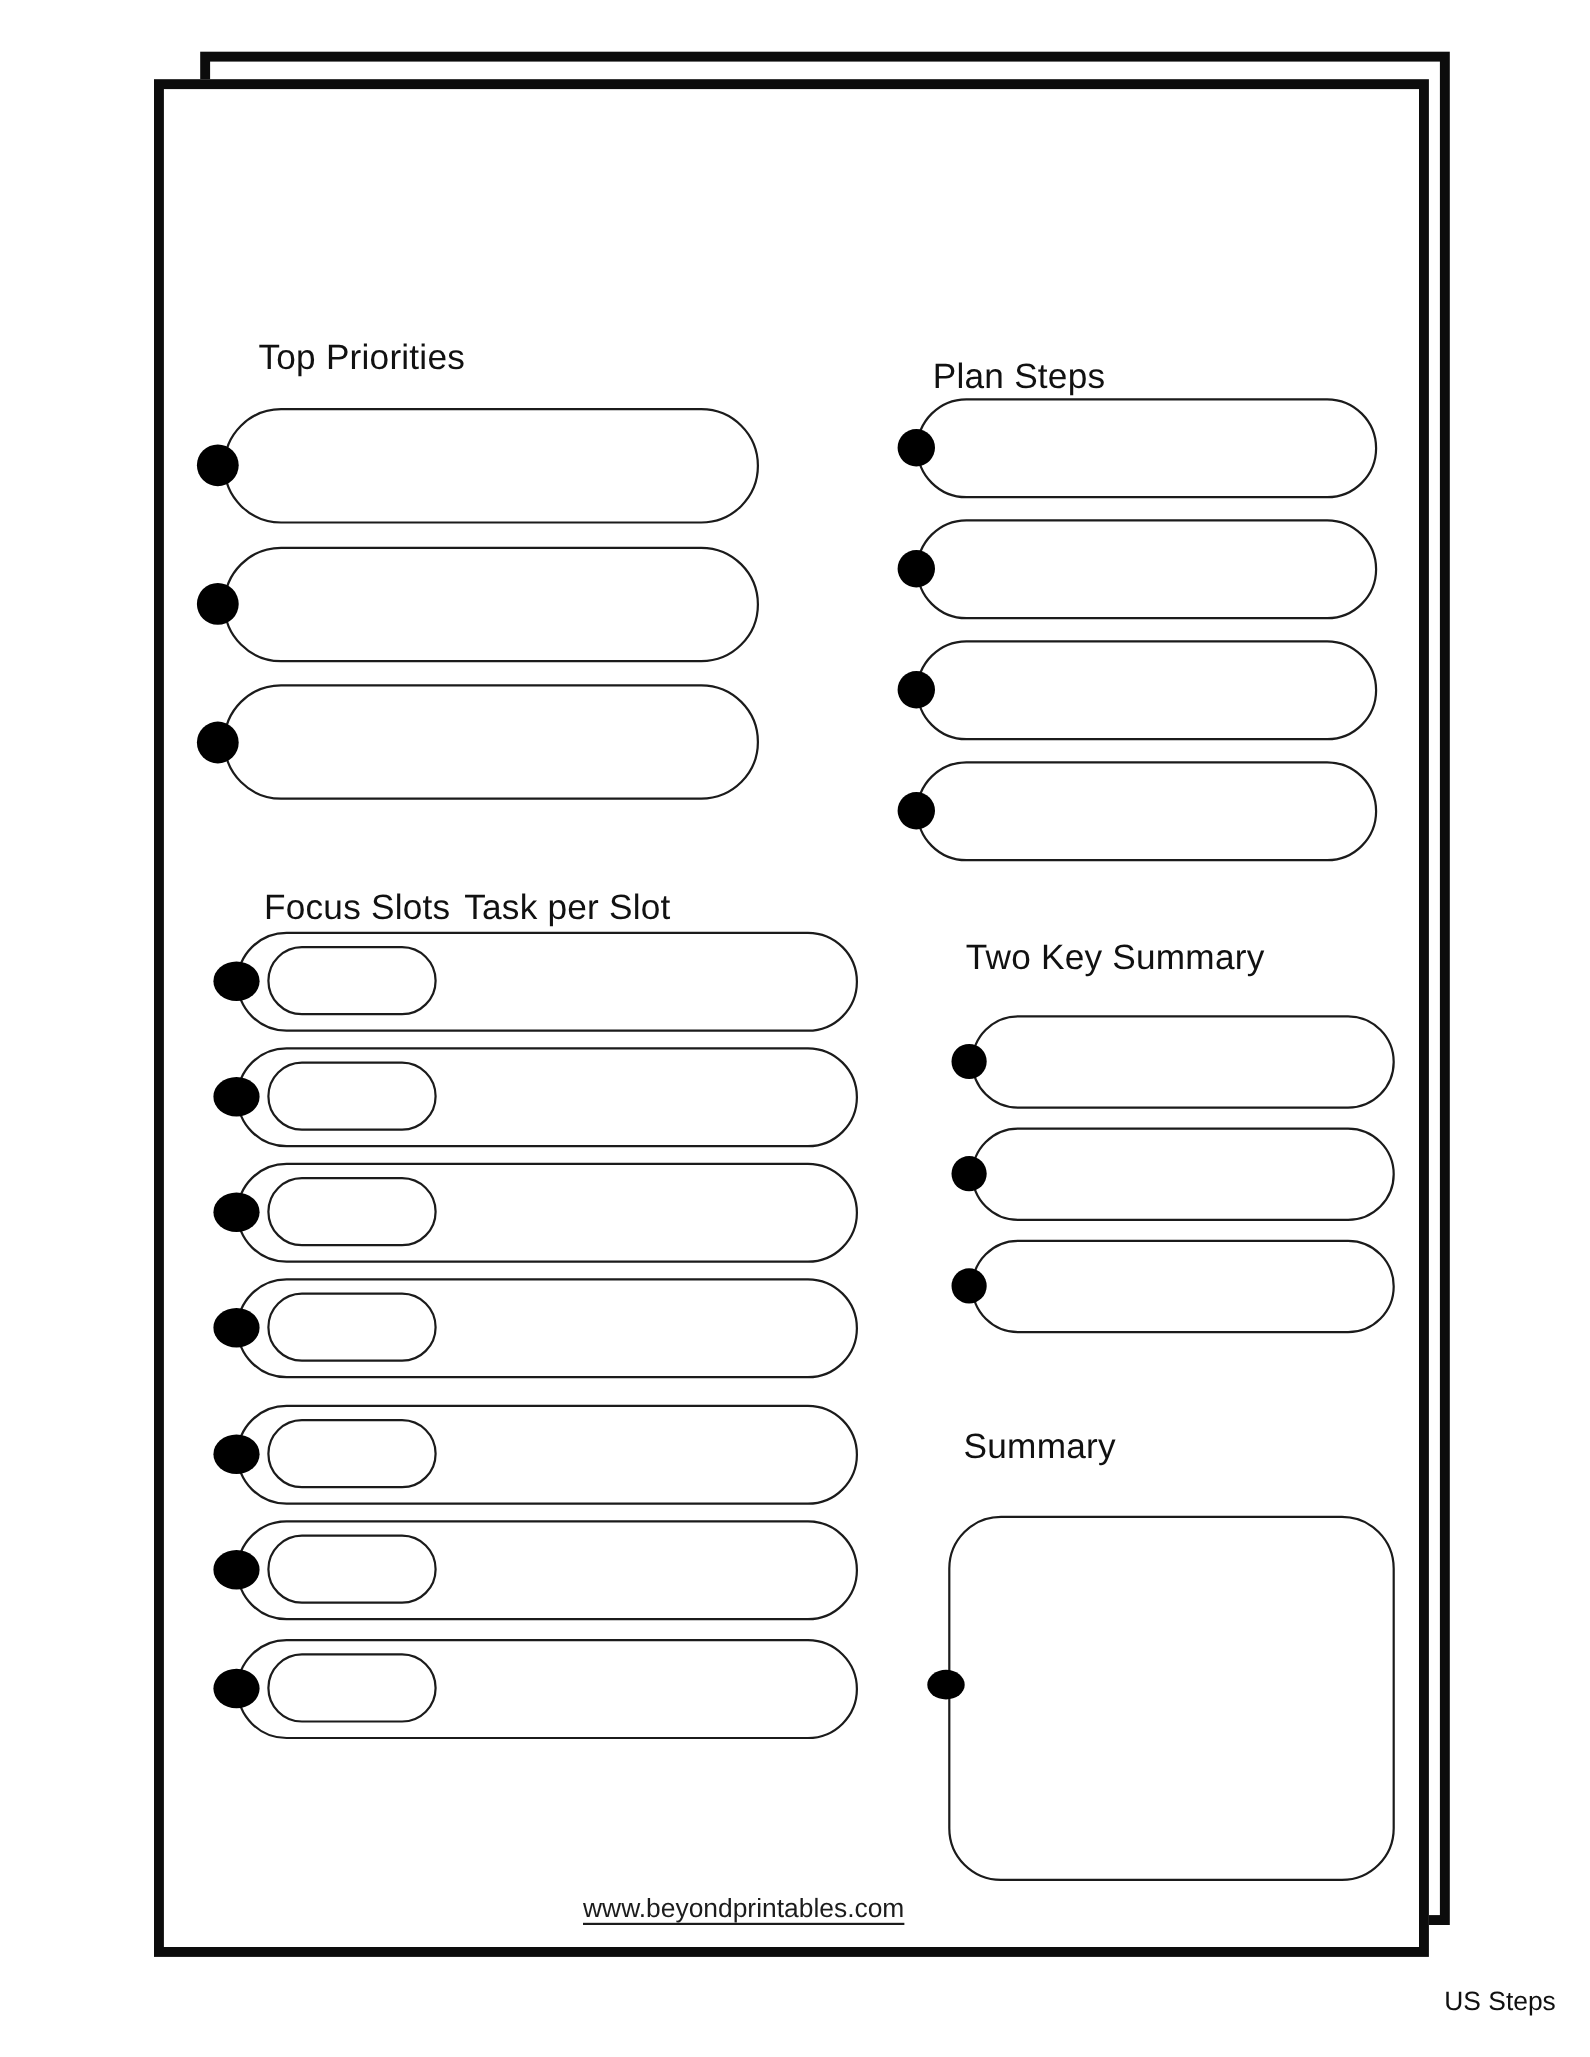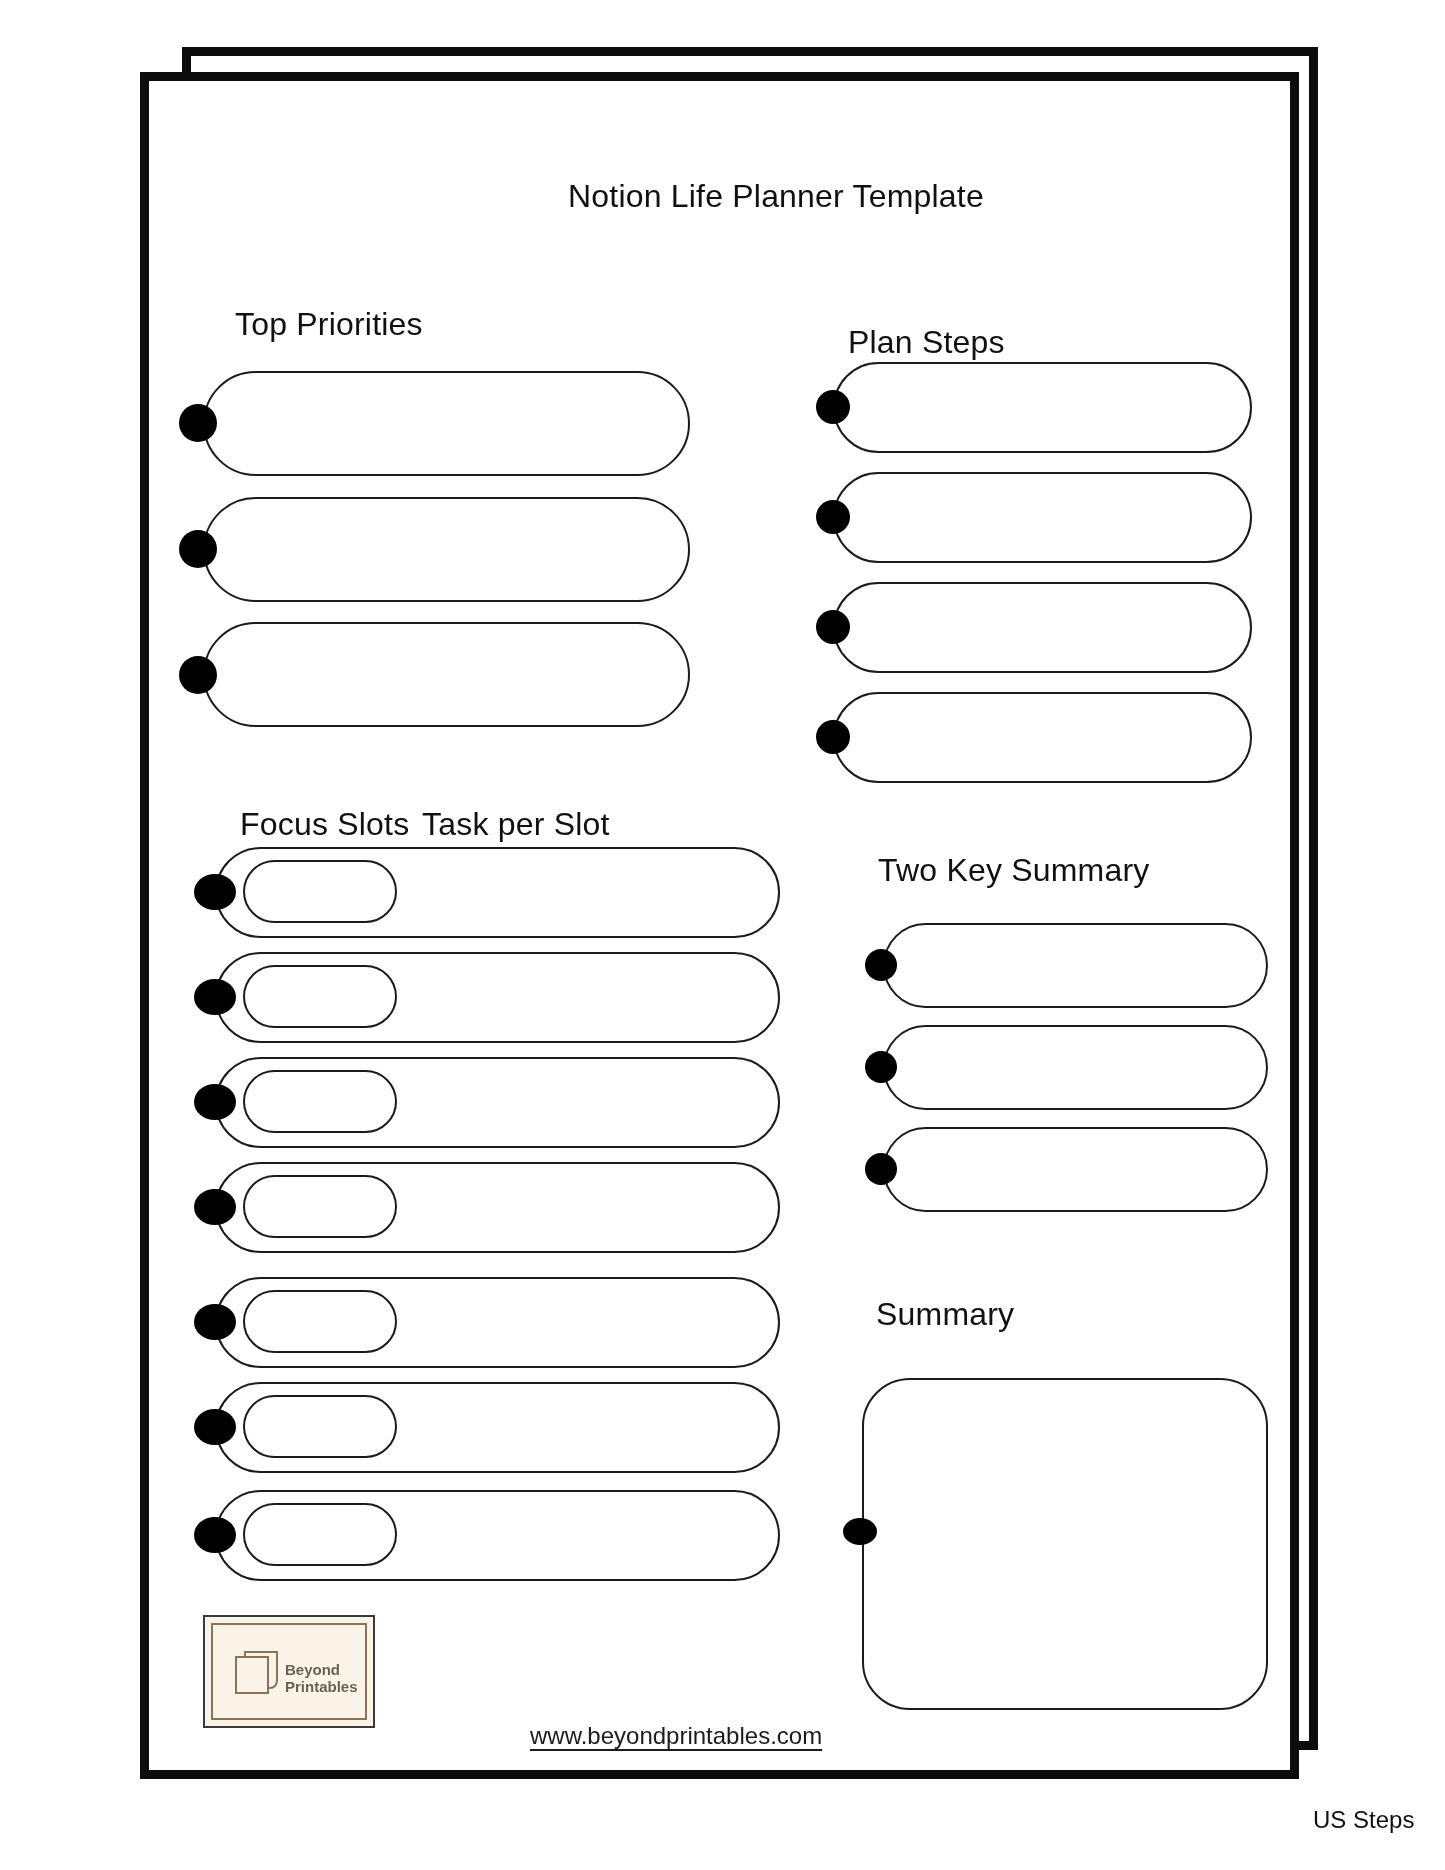--- a/index.html
+++ b/index.html
@@ -88,21 +88,20 @@
   }
 </style>
 </head>
 <body>
 
 <div id="canvas">
 
   <div class="sheet" style="left:182px;top:47px;width:1136px;height:1703px;"></div>
   <div class="sheet" style="left:140px;top:72px;width:1159px;height:1707px;"></div>
 
-  <div class="hd" style="left:568px;top:178px;">Notion Life Planner Template</div>
 
   <div class="hd" style="left:235px;top:306px;">Top Priorities</div>
 
   <div class="pill" style="left:203px;top:371px;width:487px;height:105px;"></div>
   <div class="pill" style="left:203px;top:497px;width:487px;height:105px;"></div>
   <div class="pill" style="left:203px;top:622px;width:487px;height:105px;"></div>
 
   <div class="dot" style="left:179px;top:404px;width:38px;height:38px;"></div>
   <div class="dot" style="left:179px;top:530px;width:38px;height:38px;"></div>
   <div class="dot" style="left:179px;top:656px;width:38px;height:38px;"></div>
@@ -158,29 +157,18 @@
 
   <div class="dot" style="left:865px;top:949px;width:32px;height:32px;"></div>
   <div class="dot" style="left:865px;top:1051px;width:32px;height:32px;"></div>
   <div class="dot" style="left:865px;top:1153px;width:32px;height:32px;"></div>
 
   <div class="hd" style="left:876px;top:1296px;">Summary</div>
 
   <div class="box" style="left:862px;top:1378px;width:406px;height:332px;"></div>
   <div class="dot" style="left:843px;top:1518px;width:34px;height:27px;"></div>
 
-  <div class="logo">
-    <div class="logo-inner"></div>
-    <div class="logo-icon">
-      <div class="pg back"></div>
-      <div class="pg front"></div>
-    </div>
-    <div class="logo-text">
-      <div>Beyond</div>
-      <div>Printables</div>
-    </div>
-  </div>
 
   <div class="website" style="left:530px;top:1722px;">www.beyondprintables.com</div>
 
   <div class="size-label" style="left:1313px;top:1806px;">US Steps</div>
 
 </div>
 
 </body></html>

